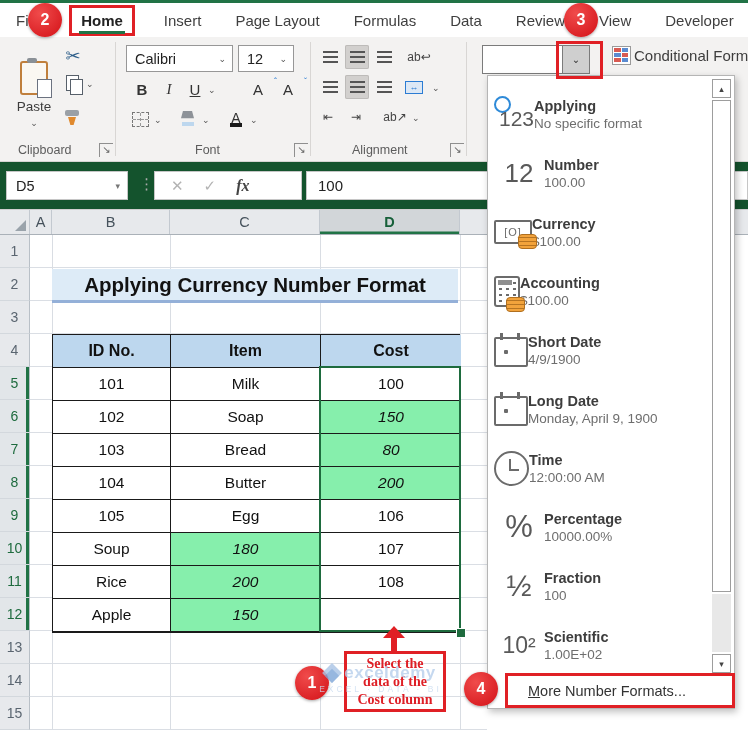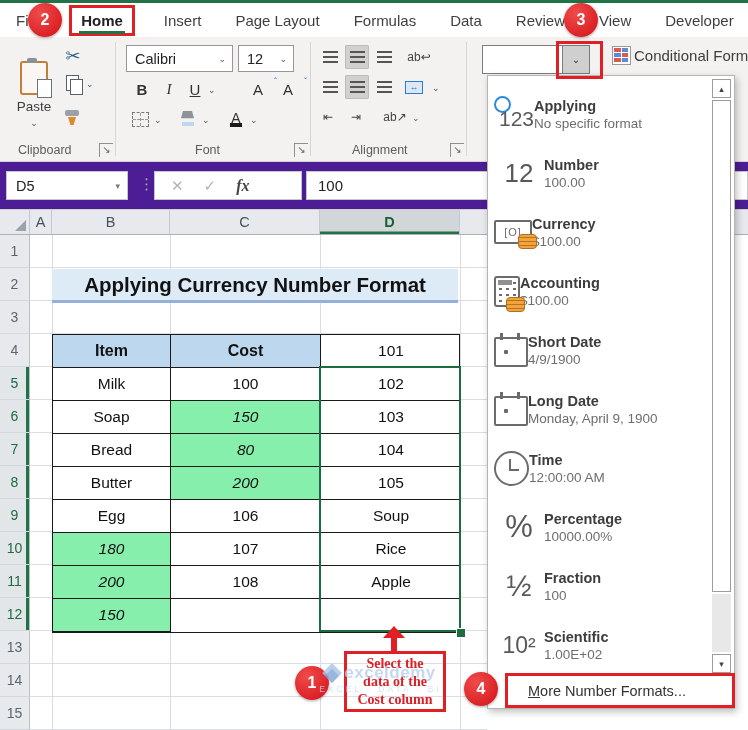--- a/index.html
+++ b/index.html
@@ -53,21 +53,21 @@
   .numarrow{position:absolute;right:0;top:0;bottom:0;width:26px;background:#cfcfcf;border-left:1px solid #7b7b7b;display:flex;align-items:center;justify-content:center;font-size:10px;color:#333;}
   .cfic{position:absolute;left:612px;top:9px;width:17px;height:17px;border:1px solid #9a9a9a;background:
       linear-gradient(#d95a52 0 0) 1px 1px/7px 4px no-repeat,
       linear-gradient(#5b8bd0 0 0) 9px 1px/6px 4px no-repeat,
       linear-gradient(#5b8bd0 0 0) 1px 6px/7px 4px no-repeat,
       linear-gradient(#d95a52 0 0) 9px 6px/6px 4px no-repeat,
       linear-gradient(#d95a52 0 0) 1px 11px/7px 4px no-repeat,
       linear-gradient(#5b8bd0 0 0) 9px 11px/6px 4px no-repeat,#fff;}
   .cflabel{position:absolute;left:634px;top:10px;font-size:15px;color:#3d3d3d;white-space:nowrap;}
   
-  .fbar{position:absolute;left:0;top:162px;width:748px;height:48px;background:#4c1d95;border-bottom:1px solid #cfcfcf;box-sizing:border-box;}
+  .fbar{position:absolute;left:0;top:162px;width:748px;height:48px;background:#14532d;border-bottom:1px solid #cfcfcf;box-sizing:border-box;}
   .namebox{position:absolute;left:6px;top:9px;width:122px;height:29px;background:#fff;border:1px solid #c6c6c6;display:flex;align-items:center;padding-left:9px;font-size:14.5px;color:#222;box-sizing:border-box;}
   .namebox .cv{position:absolute;right:7px;font-size:9px;color:#777;}
   .dots{position:absolute;left:139px;top:13px;font-size:15px;color:#aaa;}
   .fxbox{position:absolute;left:154px;top:9px;width:148px;height:29px;background:#fff;border:1px solid #c6c6c6;display:flex;align-items:center;gap:20px;padding-left:16px;box-sizing:border-box;}
   .fxbox .x{color:#b3b3b3;font-size:15px;}
   .fxbox .ck{color:#b3b3b3;font-size:15px;}
   .fxbox .fx{font-family:"Liberation Serif",serif;font-style:italic;font-size:16px;color:#444;font-weight:700;}
   .ffield{position:absolute;left:306px;top:9px;width:442px;height:29px;background:#fff;border:1px solid #c6c6c6;display:flex;align-items:center;padding-left:11px;font-size:15px;color:#222;box-sizing:border-box;}
   
   .colheads{position:absolute;left:0;top:210px;width:748px;height:25px;background:#e7e9ec;border-bottom:1px solid #aab1b8;display:flex;font-size:14.5px;color:#46525c;box-sizing:border-box;}
@@ -311,20 +311,21 @@
       <div class="rh sel">10</div>
       <div class="rh sel">11</div>
       <div class="rh sel">12</div>
       <div class="rh">13</div>
       <div class="rh">14</div>
       <div class="rh">15</div>
     </div>
 
   <div class="sheet-title">Applying Currency Number Format</div>
   <div class="xtable" id="xtable">
+      <div class="tc th">ID No.</div>
       <div class="tc th">Item</div>
       <div class="tc th">Cost</div>
       <div class="tc">101</div>
       <div class="tc">Milk</div>
       <div class="tc act">100</div>
       <div class="tc">102</div>
       <div class="tc">Soap</div>
       <div class="tc gray">150</div>
       <div class="tc">103</div>
       <div class="tc">Bread</div>

